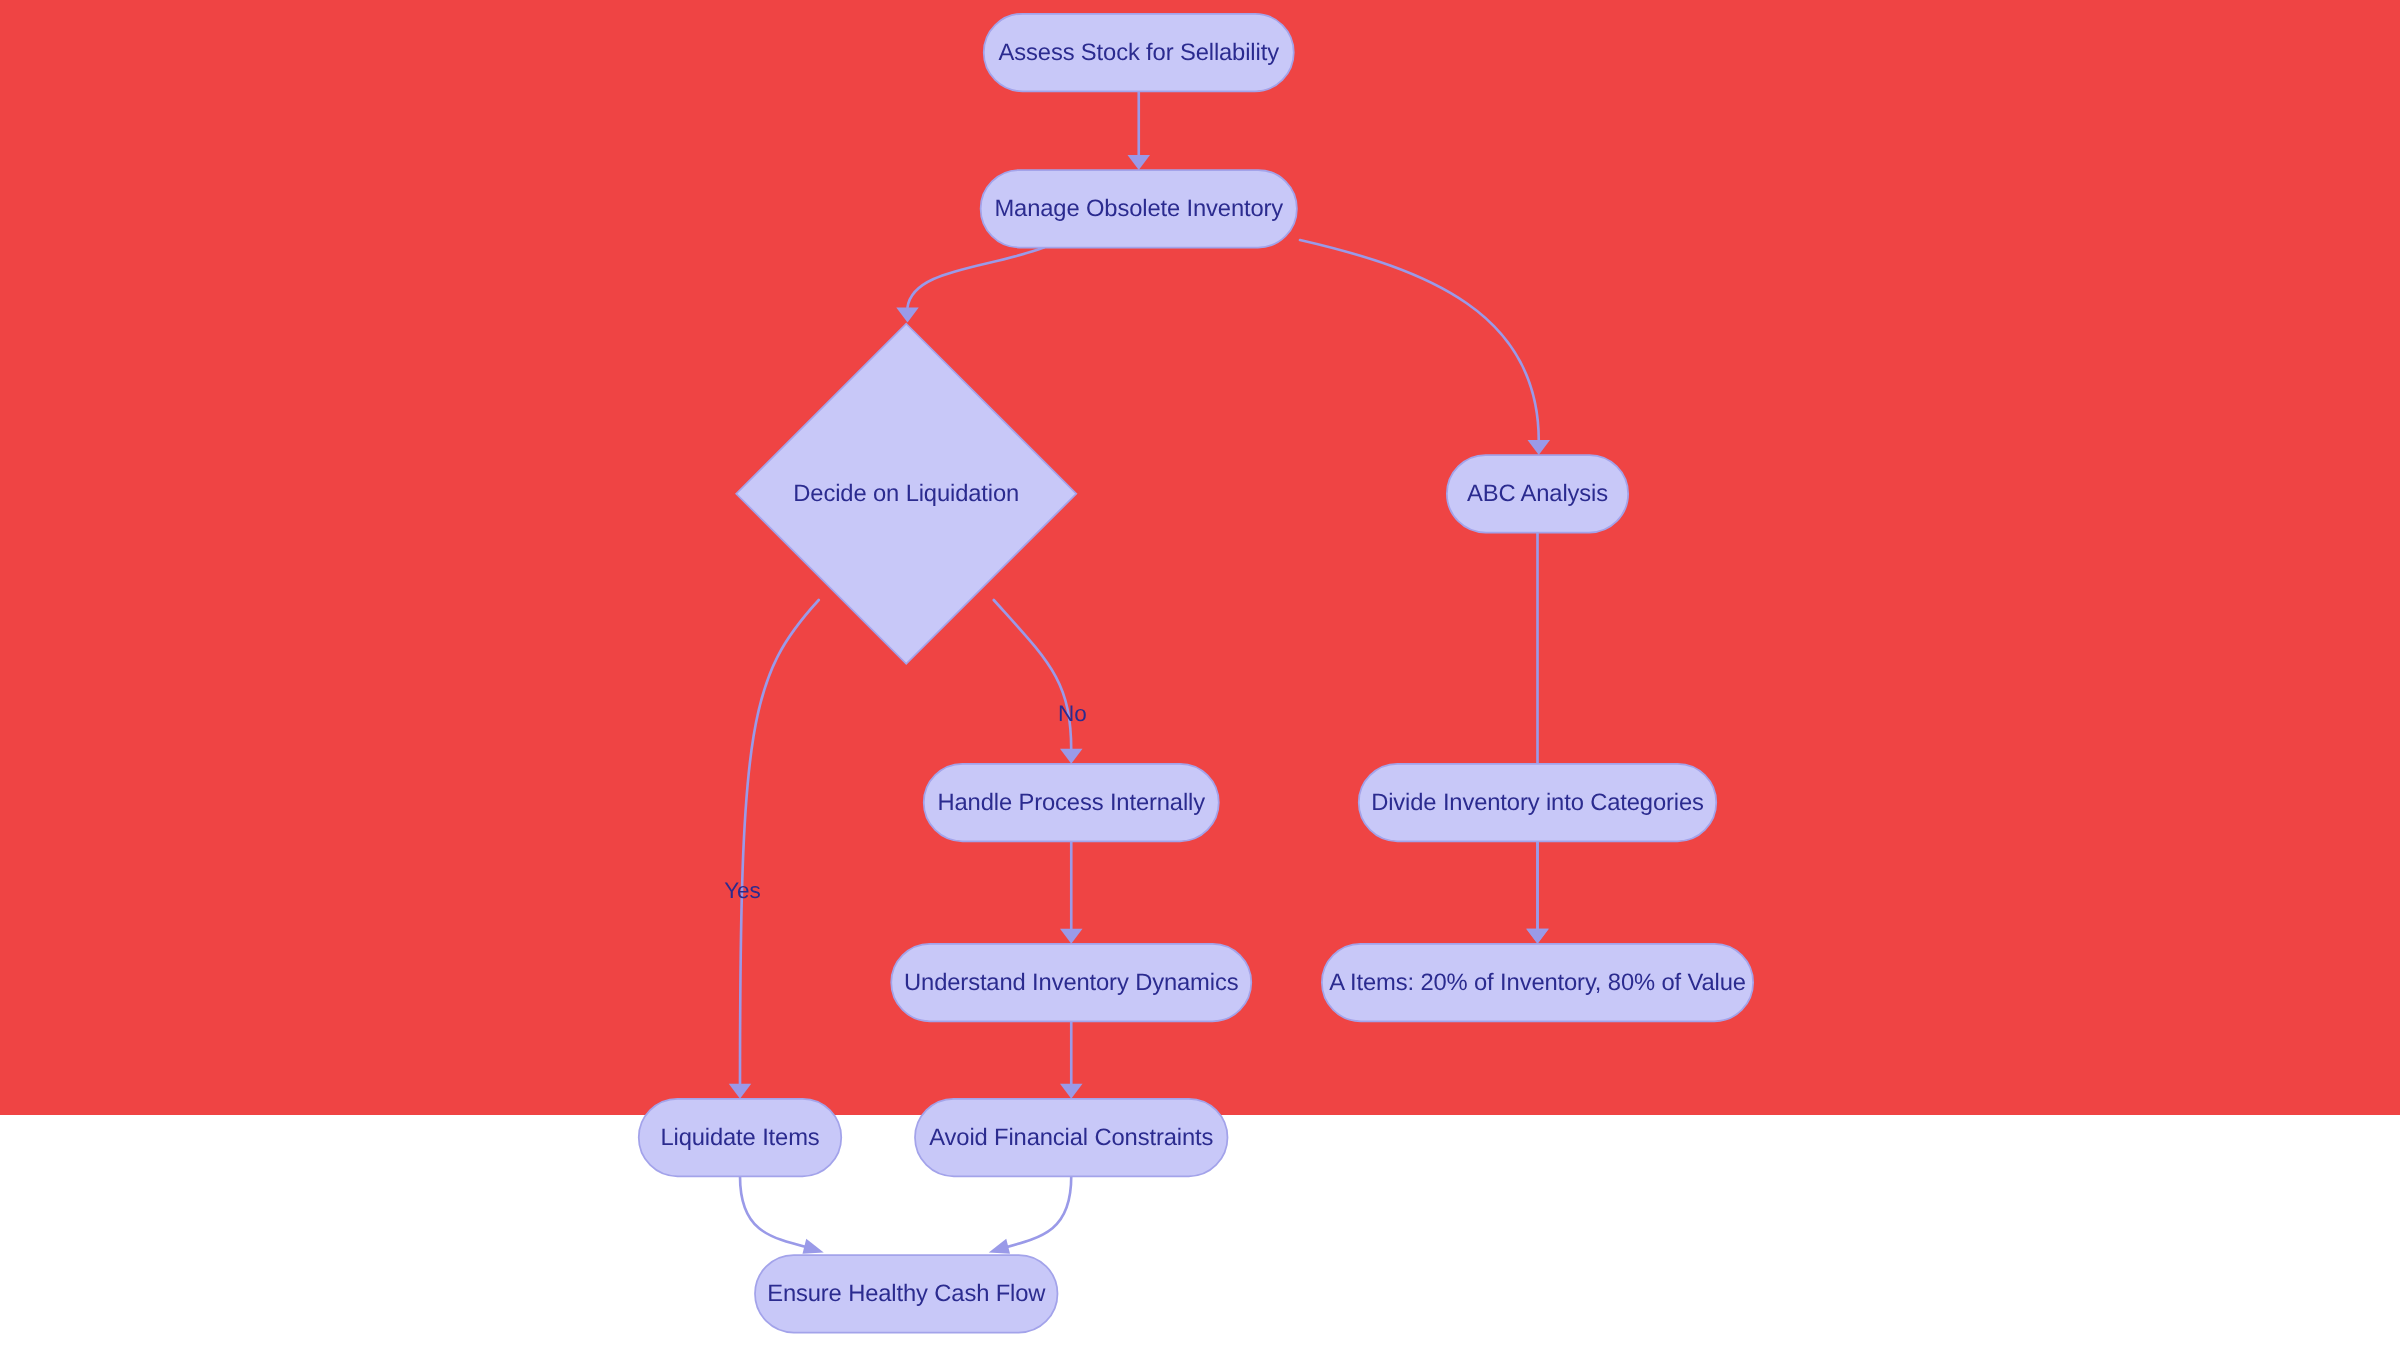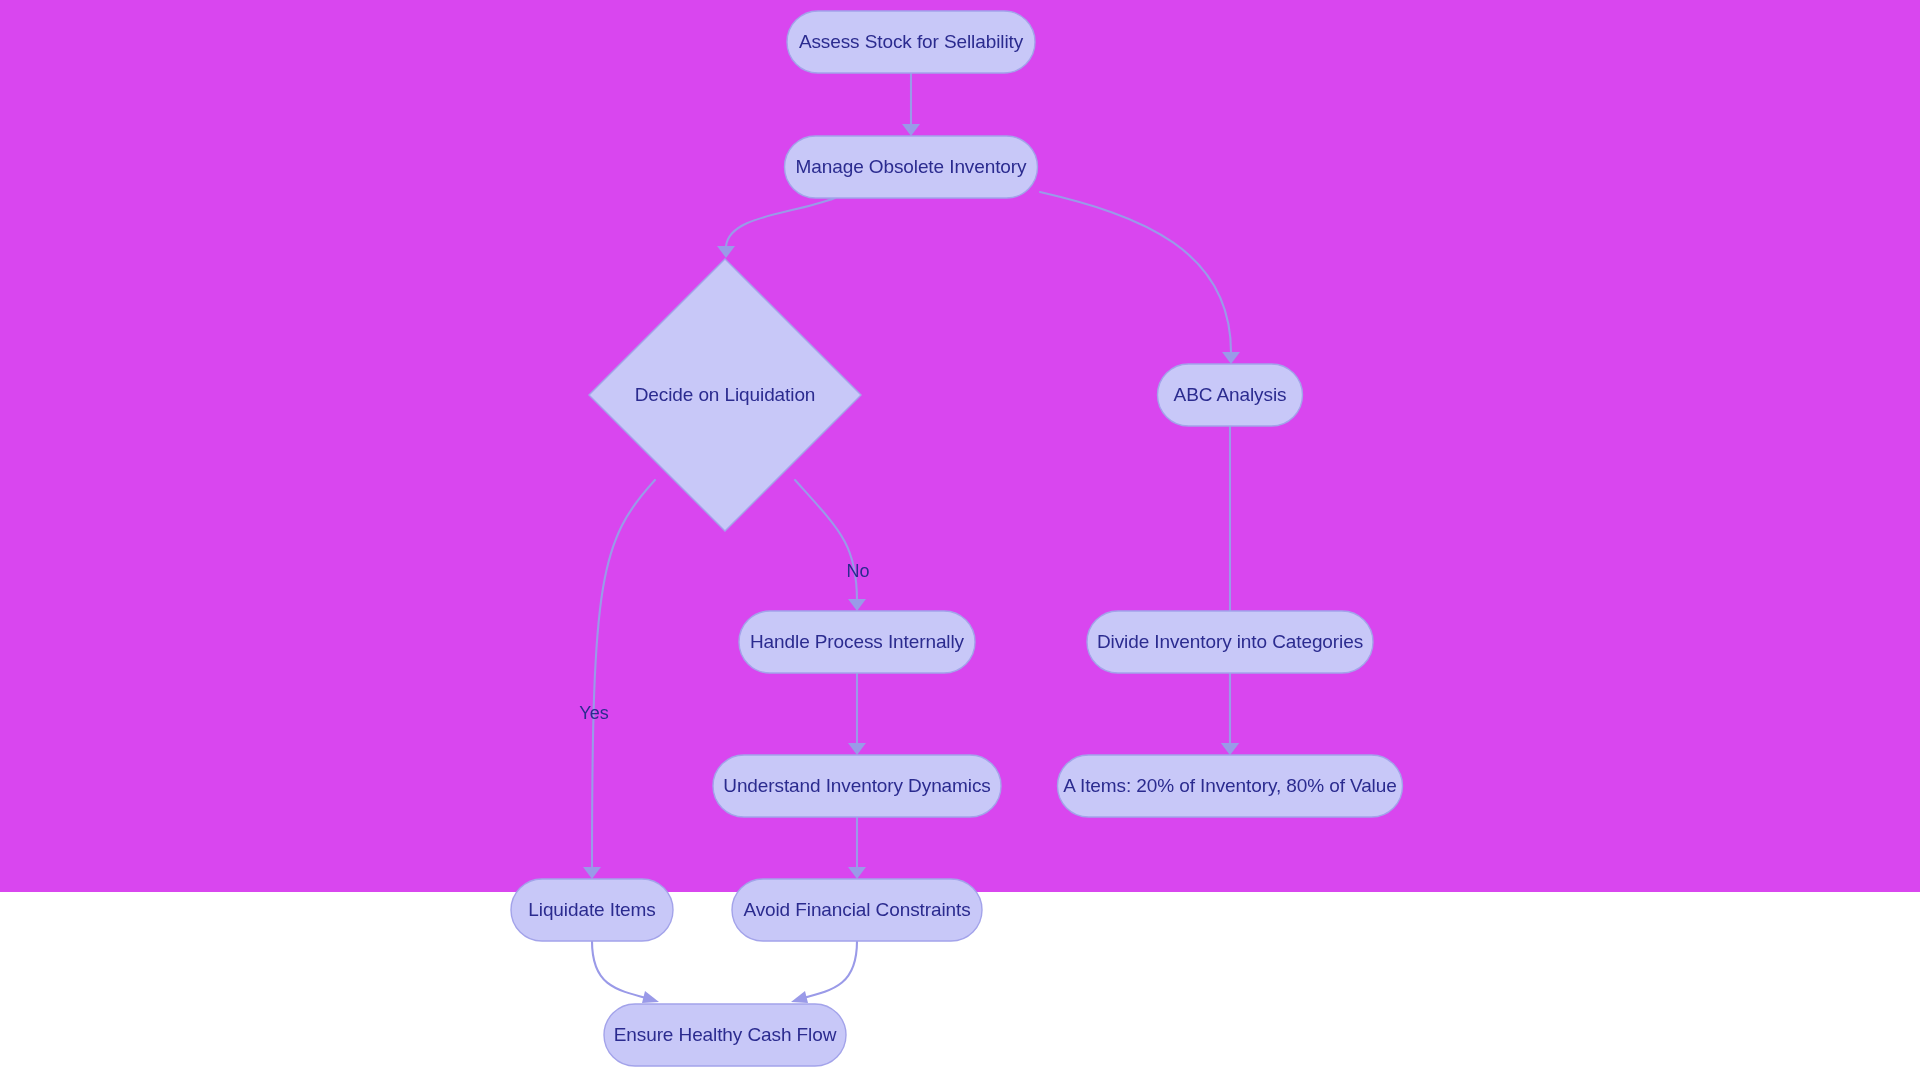--- a/index.html
+++ b/index.html
@@ -8,21 +8,21 @@
     background: #ffffff;
     width: 1920px;
     height: 1080px;
     overflow: hidden;
     font-family: "Liberation Sans", sans-serif;
   }
   #flowchart-root {
     position: relative;
     width: 1920px;
     height: 892px;
-    background: #d946ef;
+    background: #ef4444;
   }
   svg#flow-svg {
     display: block;
     width: 1920px;
     height: 1080px;
   }
   .node-shape {
     fill: #c8c8f8;
     stroke: #a3a3ea;
     stroke-width: 1.4;

